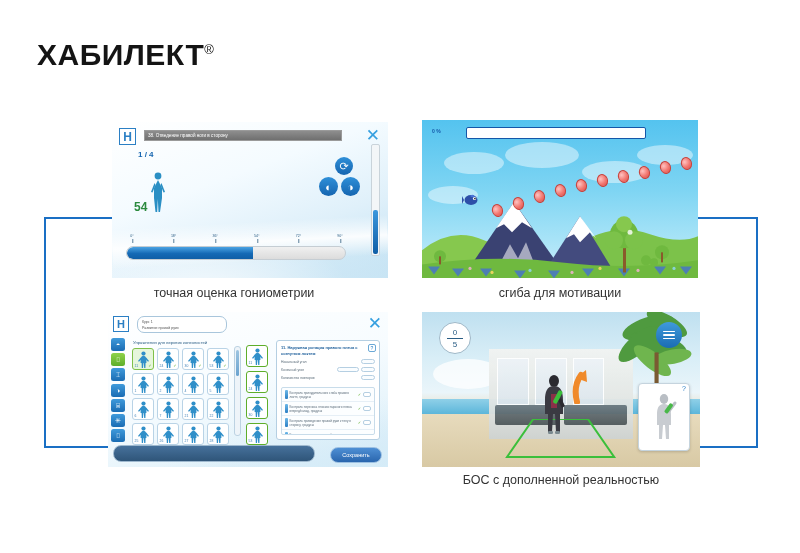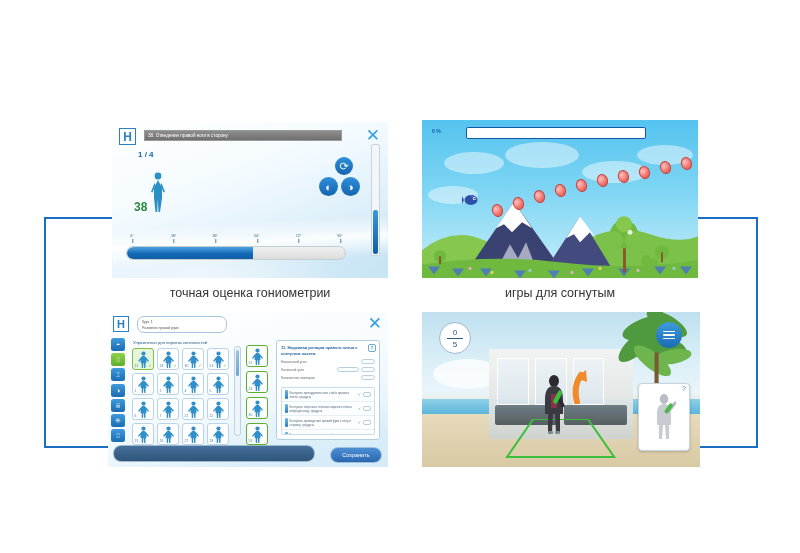--- a/index.html
+++ b/index.html
@@ -297,20 +297,23 @@
   }
   .p4-card .q { position:absolute; right:3px; top:1px; font-size:7px; color:#2b7fc4; }
   .p4-person { position:absolute; left:43%; top:40%; width:24px; height:62px; }
   .p4-arrow { position:absolute; left:54%; top:36%; width:26px; height:36px; }
 </style>
 </head>
 <body>
 
 <div id="root">
 
+  <div class="logo">
+    <span>ХАБИЛЕКТ</span><sup>®</sup>
+  </div>
 
   <div class="conn conn-left"></div>
   <div class="conn conn-right"></div>
 
   <div class="panel" id="panel1">
     <div class="gon-bg"></div>
     <div class="gon-wave"></div>
     <div class="gon-wave2"></div>
 
     <div class="h-logo">H</div>
@@ -318,21 +321,21 @@
     <div class="x-close">✕</div>
 
     <div class="gon-frac">1 / 4</div>
 
     <svg class="gon-person" viewBox="0 0 16 40">
       <circle cx="8" cy="4" r="3.4" fill="#2a8fc4"></circle>
       <path d="M8 8 L12 16 L12 26 L10 40 L8.5 40 L7.8 27 L7.2 40 L5.5 40 L4 26 L4 16 Z" fill="#2a8fc4"></path>
       <path d="M4.5 11 L1 20 L2.5 20.5 L5.5 13 Z" fill="#2a8fc4"></path>
       <path d="M11.5 11 L15 20 L13.5 20.5 L10.5 13 Z" fill="#2a8fc4"></path>
     </svg>
-    <div class="gon-small">38</div>
+    <div class="gon-small">54</div>
 
 
     <div class="gon-btn refresh">⟳</div>
     <div class="gon-btn left">◐</div>
     <div class="gon-btn right">◑</div>
 
     <div class="gon-scalewrap">
       <div class="gon-ticks" id="gon-ticks">
           <div class="gon-tick" style="left: 6px;">0°</div>
           <div class="gon-tick" style="left: 47.6px;">18°</div>
@@ -343,21 +346,21 @@
         </div>
       <div class="gon-bar">
         <div class="gon-fill" id="gon-fill" style="width: 58%;"></div>
       </div>
     </div>
 
     <div class="gon-vbar">
       <div class="gon-vfill" id="gon-vfill" style="height: 40%;"></div>
     </div>
   </div>
-  <div class="caption" style="left:112px; top:286px; width:276px;">точная оценка гониометрии</div>
+  <div class="caption" style="left:96px; top:286px; width:276px;">точная оценка гониометрии</div>
 
   <div class="panel" id="panel2">
     <div class="game-sky"></div>
 
     <div class="cloud" style="left:8%;  top:20%; width:60px; height:22px;"></div>
     <div class="cloud" style="left:30%; top:14%; width:74px; height:26px;"></div>
     <div class="cloud" style="left:58%; top:26%; width:66px; height:22px;"></div>
     <div class="cloud" style="left:78%; top:16%; width:56px; height:20px;"></div>
     <div class="cloud" style="left:2%;  top:42%; width:50px; height:18px;"></div>
 
@@ -425,21 +428,21 @@
         <div class="coin" style="left: 112px; top: 70.2756px;"></div>
         <div class="coin" style="left: 133px; top: 64.2075px;"></div>
         <div class="coin" style="left: 154px; top: 58.8721px;"></div>
         <div class="coin" style="left: 175px; top: 54.2046px;"></div>
         <div class="coin" style="left: 196px; top: 49.9766px;"></div>
         <div class="coin" style="left: 217px; top: 45.8523px;"></div>
         <div class="coin" style="left: 238px; top: 41.4704px;"></div>
         <div class="coin" style="left: 259px; top: 36.5326px;"></div>
       </div>
   </div>
-  <div class="caption" style="left:422px; top:286px; width:276px;">игры для согнутым</div>
+  <div class="caption" style="left:422px; top:286px; width:276px;">сгиба для мотивации</div>
 
   <div class="panel" id="panel3">
     <div class="p3-bg"></div>
 
     <div class="h-logo" style="left:5px;top:4px;width:16px;height:16px;font-size:11px;">H</div>
     <div class="x-close" style="right:6px;top:3px;">✕</div>
 
     <div class="p3-topfield">
       <div>Курс 1</div>
       <div>Развитие правой руки</div>
@@ -766,14 +769,15 @@
     <div class="p4-card">
       <div class="q">?</div>
       <svg width="28" height="48" viewBox="0 0 28 48">
         <ellipse cx="14" cy="6" rx="4.2" ry="5" fill="#b9bec4"></ellipse>
         <path d="M14 11 C8 11 7 16 7 22 L7 32 L9 32 L9 46 L12 46 L13 32 L15 32 L16 46 L19 46 L19 32 L21 32 L21 22 C21 16 20 11 14 11 Z" fill="#c8ccd1"></path>
         <path d="M19 18 L25 10" stroke="#b9bec4" stroke-width="3" stroke-linecap="round"></path>
         <rect x="17" y="10" width="4" height="11" rx="1.4" fill="#49b849" transform="rotate(35 19 15)"></rect>
       </svg>
     </div>
   </div>
+  <div class="caption" style="left:422px; top:473px; width:278px;">БОС с дополненной реальностью</div>
 
 </div>
 
 </body></html>

